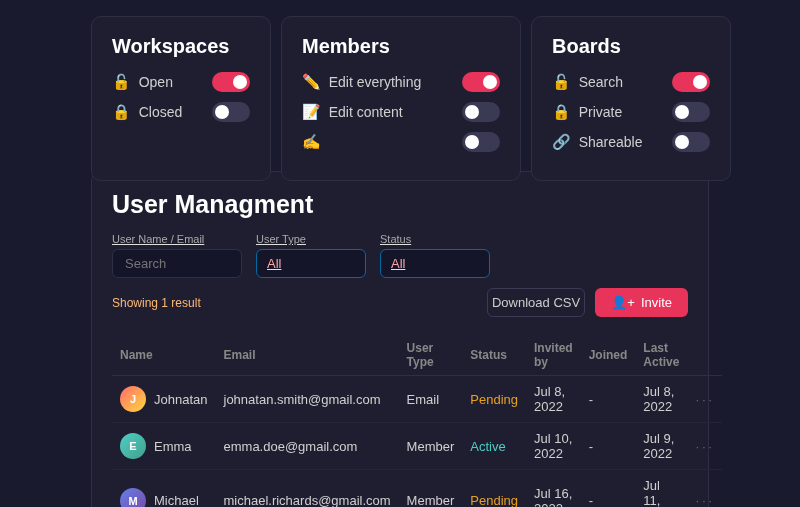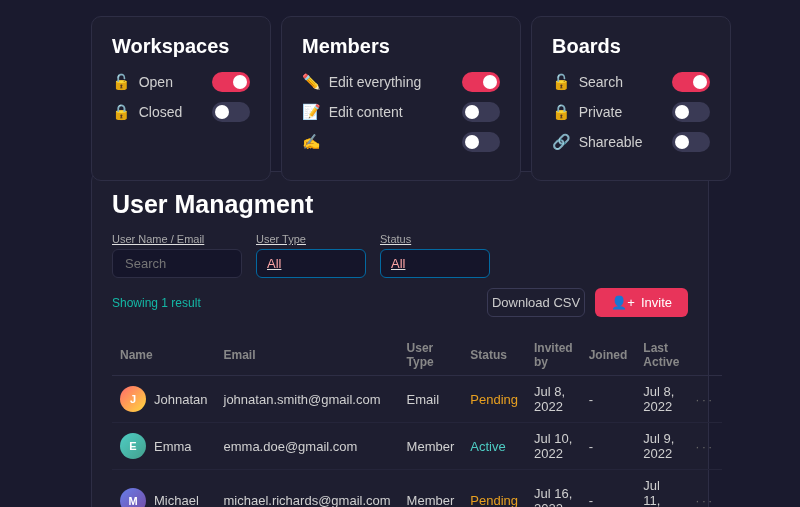--- a/index.html
+++ b/index.html
@@ -146,21 +146,21 @@
       background: #15152a;
       border: 1px solid #0369a1;
       border-radius: 6px;
       padding: 6px 10px;
       color: #fca5a5;
       font-size: 13px;
       width: 110px;
     }
     .results-info {
       font-size: 12px;
-      color: #14b8a6;
+      color: #fdba74;
       margin-bottom: 10px;
     }
     .actions-row {
       display: flex;
       justify-content: flex-end;
       gap: 10px;
       margin-bottom: 10px;
     }
     .btn-csv {
       background: transparent;

